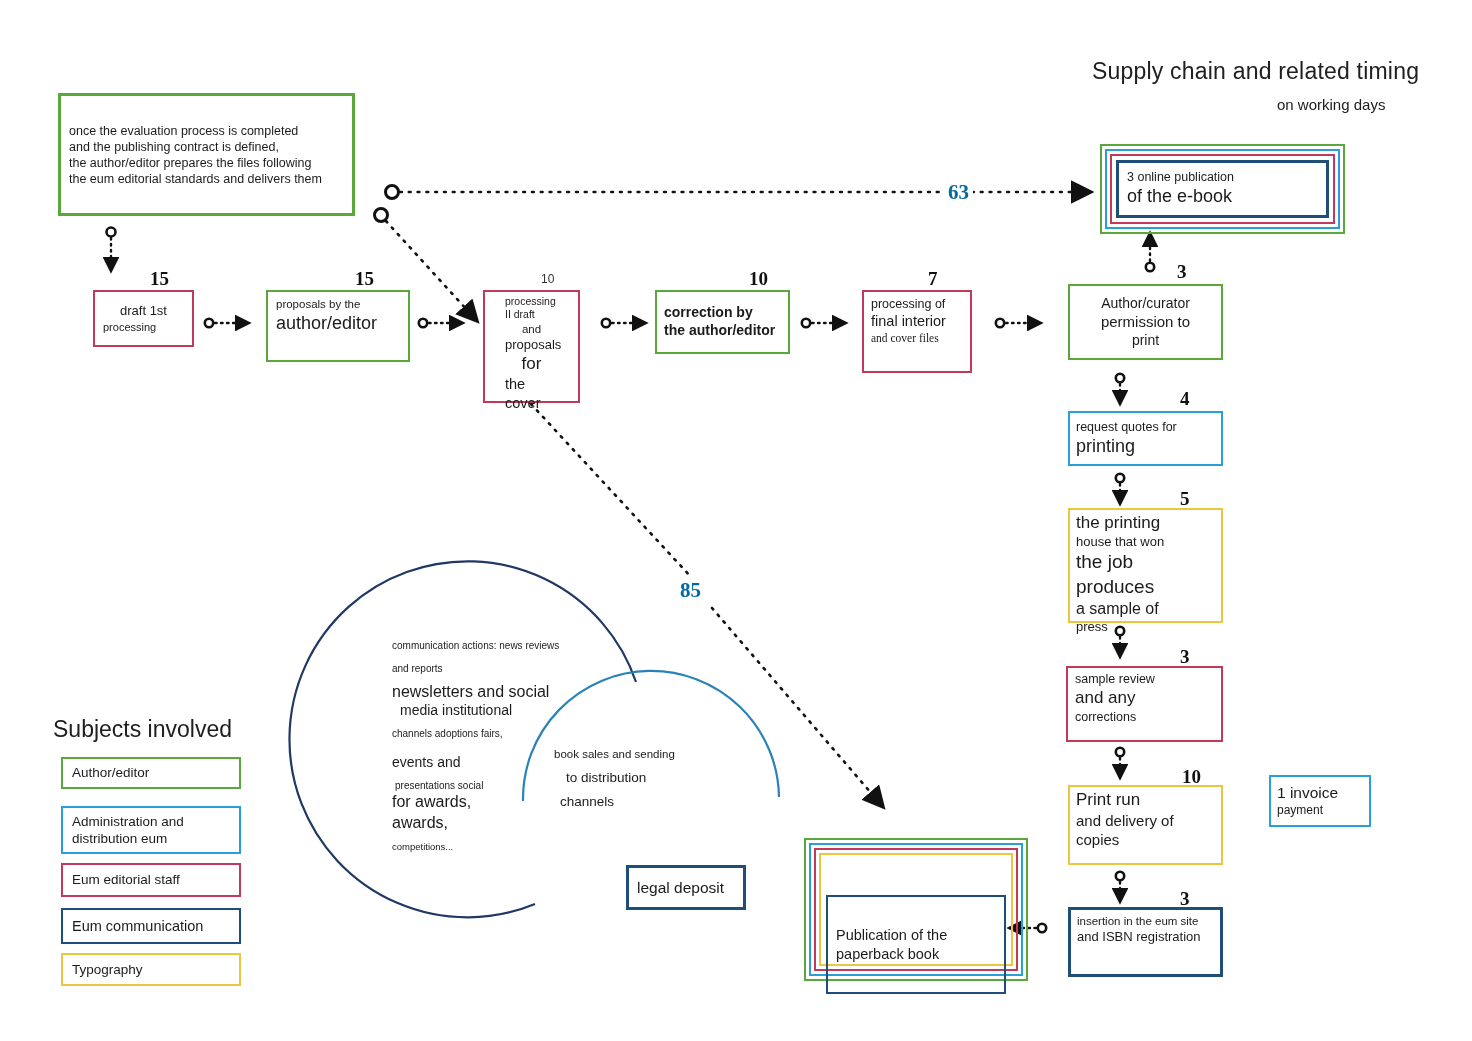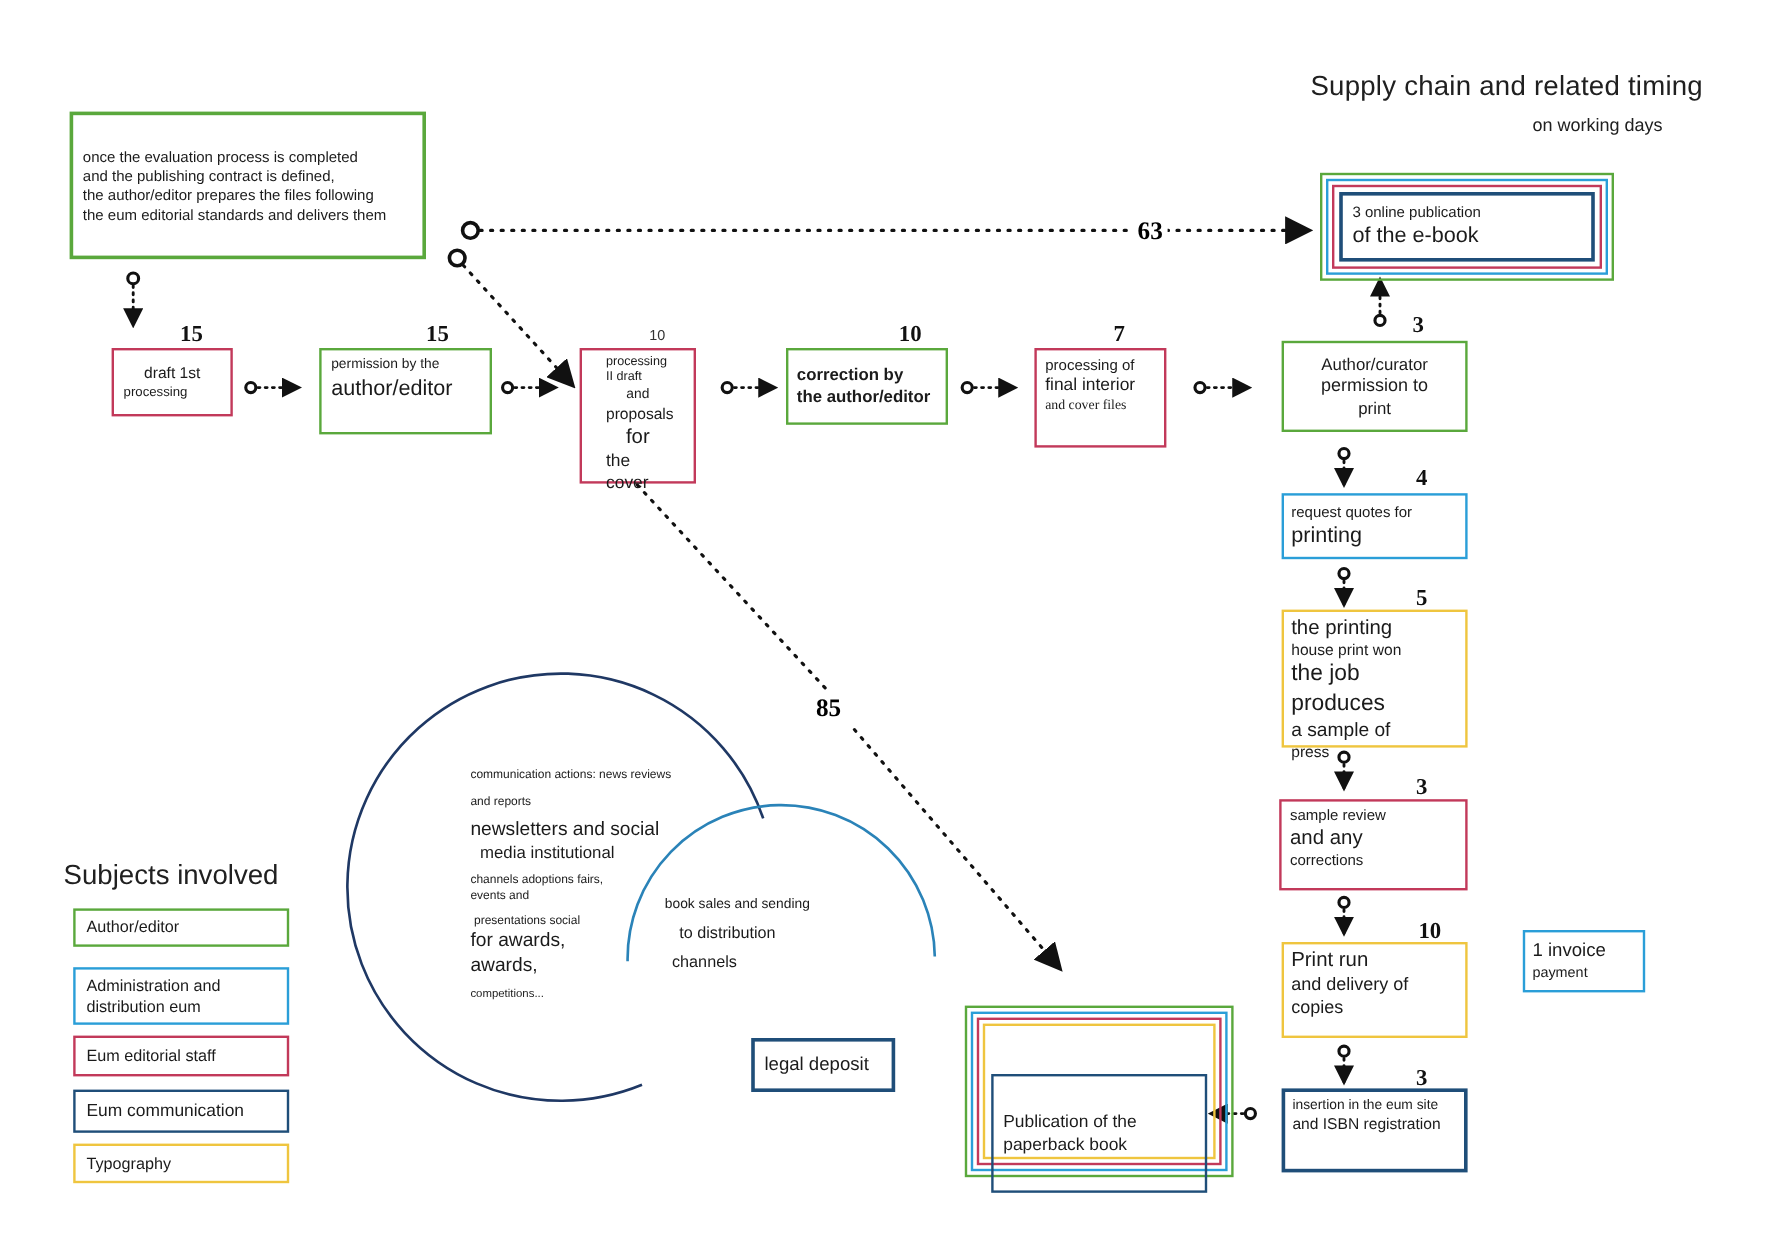--- a/index.html
+++ b/index.html
@@ -21,21 +21,21 @@
 
   .title{position:absolute;font-size:23px;color:#202020;letter-spacing:.2px;}
   .subtitle{position:absolute;font-size:15px;color:#202020;}
   .legend-title{position:absolute;font-size:23px;color:#202020;}
 
   .legend-box{position:absolute;box-sizing:border-box;display:flex;
               align-items:center;padding-left:9px;}
   .legend-box .ln{font-size:13.5px;}
 
   .flowlabel{position:absolute;font-family:"Liberation Serif","DejaVu Serif",serif;
-             font-weight:bold;font-size:21px;color:#000000;background:#fff;padding:0 4px;}
+             font-weight:bold;font-size:21px;color:#0369a1;background:#fff;padding:0 4px;}
 
   .circtext{position:absolute;}
   .circtext .ln{display:block;}
 
   .nested{position:absolute;box-sizing:border-box;}
 </style>
 </head>
 <body>
 
 <div id="stage">
@@ -126,21 +126,21 @@
   <div class="box" style="left:93px;top:290px;width:101px;height:57px;border:2.6px solid #c2395a;">
     <div class="bx-inner">
       <span class="ln" style="font-size:13px;text-align:center;">draft 1st</span>
       <span class="ln" style="font-size:11px;">processing</span>
     </div>
   </div>
 
   <div class="num" style="left:355px;top:268px;">15</div>
   <div class="box" style="left:266px;top:290px;width:144px;height:72px;border:2.6px solid #5aa83c;">
     <div class="bx-inner" style="justify-content:flex-start;padding-top:5px;">
-      <span class="ln" style="font-size:11.5px;">permission by the</span>
+      <span class="ln" style="font-size:11.5px;">proposals by the</span>
       <span class="ln" style="font-size:18px;">author/editor</span>
     </div>
   </div>
 
   <div class="num small" style="left:541px;top:272px;">10</div>
   <div class="box" style="left:483px;top:290px;width:97px;height:113px;border:2.6px solid #c2395a;">
     <div class="bx-inner" style="justify-content:flex-start;padding:3px 20px;">
       <span class="ln" style="font-size:10.5px;">processing II draft</span>
       <span class="ln" style="font-size:11.5px;text-align:center;">and</span>
       <span class="ln" style="font-size:13px;">proposals</span>
@@ -190,21 +190,21 @@
     <div class="bx-inner" style="padding:2px 6px;">
       <span class="ln" style="font-size:12.5px;">request quotes for</span>
       <span class="ln" style="font-size:18px;">printing</span>
     </div>
   </div>
 
   <div class="num" style="left:1180px;top:488px;">5</div>
   <div class="box" style="left:1068px;top:508px;width:155px;height:115px;border:2.8px solid #efc53f;">
     <div class="bx-inner" style="justify-content:flex-start;padding:2px 6px;">
       <span class="ln" style="font-size:17px;">the printing</span>
-      <span class="ln" style="font-size:13px;">house print won</span>
+      <span class="ln" style="font-size:13px;">house that won</span>
       <span class="ln" style="font-size:19px;">the job produces</span>
       <span class="ln" style="font-size:16px;">a sample of</span>
       <span class="ln" style="font-size:13px;">press</span>
     </div>
   </div>
 
   <div class="num" style="left:1180px;top:646px;">3</div>
   <div class="box" style="left:1066px;top:666px;width:157px;height:76px;border:2.8px solid #c2395a;">
     <div class="bx-inner" style="justify-content:flex-start;padding:3px 7px;">
       <span class="ln" style="font-size:12.5px;">sample review</span>
@@ -253,21 +253,21 @@
       <span class="ln" style="font-size:15.5px;">legal deposit</span>
     </div>
   </div>
 
   <div class="circtext" style="left:392px;top:640px;width:180px;">
     <span class="ln" style="font-size:10px;white-space:nowrap;">communication actions: news reviews</span>
     <span class="ln" style="font-size:10px;margin-top:10px;">and reports</span>
     <span class="ln" style="font-size:16px;margin-top:6px;white-space:nowrap;">newsletters and social</span>
     <span class="ln" style="font-size:14px;margin-left:8px;">media institutional</span>
     <span class="ln" style="font-size:10px;margin-top:8px;white-space:nowrap;">channels adoptions fairs,</span>
-    <span class="ln" style="font-size:10px;margin-top:0;">events and</span>
+    <span class="ln" style="font-size:14px;margin-top:13px;">events and</span>
     <span class="ln" style="font-size:10px;margin-top:8px;margin-left:3px;">presentations social</span>
     <span class="ln" style="font-size:16px;">for awards,</span>
     <span class="ln" style="font-size:16px;">awards,</span>
     <span class="ln" style="font-size:9.5px;margin-top:8px;">competitions...</span>
   </div>
 
   <div class="circtext" style="left:554px;top:747px;width:190px;">
     <span class="ln" style="font-size:11.5px;white-space:nowrap;">book sales and sending</span>
     <span class="ln" style="font-size:13.5px;margin-top:7px;margin-left:12px;">to distribution</span>
     <span class="ln" style="font-size:13.5px;margin-top:7px;margin-left:6px;">channels</span>

